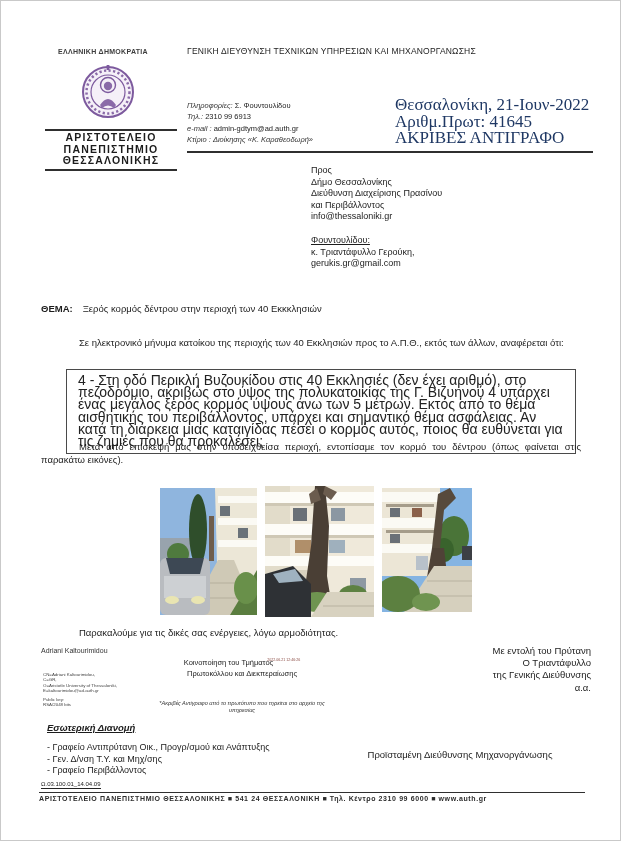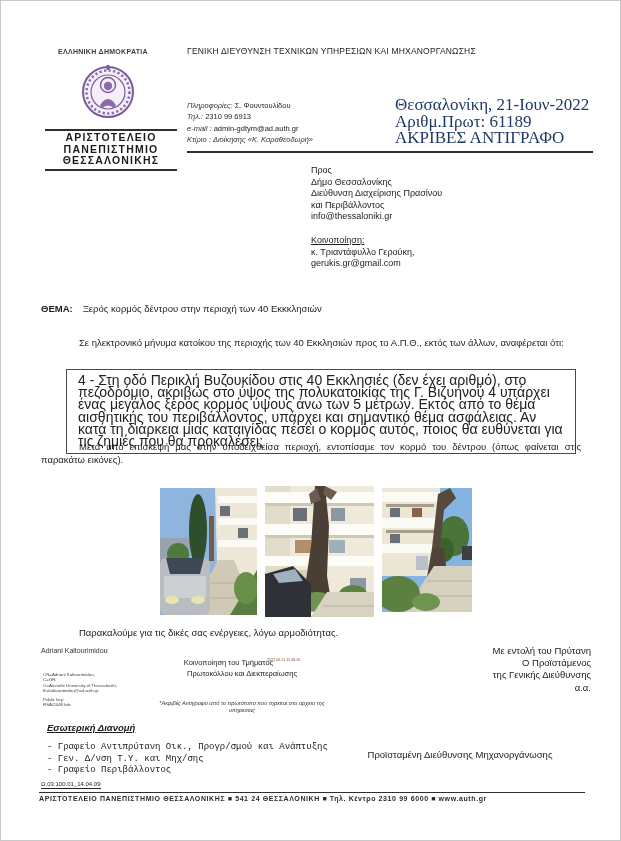--- a/index.html
+++ b/index.html
@@ -40,21 +40,21 @@
   .cert{left:42px;top:671px;font-size:4.4px;line-height:5.4px;color:#444;}
   .cert .pk{margin-top:3px;}
   .sig-left{left:138px;top:654px;width:206px;text-align:center;font-size:7.5px;line-height:11px;}
   .sig-left .nm{font-weight:bold;}
   .stamp-note{font-size:3.6px;color:#8a4a42;vertical-align:super;margin-left:-6px;}
   .sig-footnote{left:150px;top:699px;width:182px;text-align:center;font-style:italic;font-size:5.6px;line-height:7.4px;color:#333;}
   .sig-right{left:328px;top:644px;width:262px;text-align:right;font-size:9.5px;line-height:12.2px;}
   .sig-right2{left:328px;top:748px;width:262px;text-align:center;font-size:9.5px;line-height:12.6px;}
   
   .dist-title{left:46px;top:721px;font-size:9.5px;font-weight:bold;font-style:italic;text-decoration:underline;}
-  .dist-items{left:46px;top:741px;font-size:9px;line-height:11.6px;font-family:Liberation Mono, monospace;}
+  .dist-items{left:46px;top:741px;font-size:9px;line-height:11.6px;}
   .dist-items div::before{content:"- ";}
   .doc-code{left:40px;top:780px;font-size:6px;color:#222;border-bottom:.8px solid #222;padding-bottom:1px;}
   .footer-rule{left:38px;top:791px;width:546px;height:1.4px;background:#2f2f2f;}
   .footer-line{left:38px;top:794px;width:546px;font-size:7px;font-weight:bold;letter-spacing:.6px;color:#2b2b2b;}
 </style>
 </head>
 <body>
 
 <div class="page">
 
@@ -84,31 +84,31 @@
   <div class="abs contact">
     <div><span class="lbl">Πληροφορίες:</span> <span>Σ. Φουντουλίδου</span></div>
     <div><span class="lbl">Τηλ.:</span> <span>2310 99 6913</span></div>
     <div><span class="lbl">e-mail :</span> <span>admin-gdtym@ad.auth.gr</span></div>
     <div><span class="lbl">Κτίριο :</span> <span class="lbl">Διοίκησης «Κ. Καραθεοδωρή»</span></div>
   </div>
   <div class="abs header-rule"></div>
 
   <div class="abs stamp" style="color:#1f3864;">
     <div>Θεσσαλονίκη, 21-Ιουν-2022</div>
-    <div>Αριθμ.Πρωτ: 61189</div>
+    <div>Αριθμ.Πρωτ: 41645</div>
     <div>ΑΚΡΙΒΕΣ ΑΝΤΙΓΡΑΦΟ</div>
   </div>
 
   <div class="abs recipient">
     <div>Προς</div>
     <div>Δήμο Θεσσαλονίκης</div>
     <div>Διεύθυνση Διαχείρισης Πρασίνου</div>
     <div>και Περιβάλλοντος</div>
     <div>info@thessaloniki.gr</div>
-    <div><span class="cc-label">Κοινοποίηση:</span></div>
+    <div><span class="cc-label">Φουντουλίδου:</span></div>
     <div>κ. Τριαντάφυλλο Γερούκη,</div>
     <div>gerukis.gr@gmail.com</div>
   </div>
 
   <div class="abs subject">
     <b>ΘΕΜΑ:</b><span>Ξερός κορμός δέντρου στην περιοχή των 40 Εκκκλησιών</span>
   </div>
 
   <div class="abs para">Σε ηλεκτρονικό μήνυμα κατοίκου της περιοχής των 40 Εκκλησιών προς το Α.Π.Θ., εκτός των άλλων, αναφέρεται ότι:</div>
   <div class="abs quote-box">4 - Στη οδό Περικλή Βυζουκίδου στις 40 Εκκλησιές (δεν έχει αριθμό), στο πεζοδρόμιο, ακριβώς στο ύψος της πολυκατοικίας της Γ. Βιζυηνού 4 υπάρχει ένας μεγάλος ξερός κορμός ύψους άνω των 5 μέτρων. Εκτός από το θέμα αισθητικής του περιβάλλοντος, υπάρχει και σημαντικό θέμα ασφάλειας. Αν κατά τη διάρκεια μιας καταιγίδας πέσει ο κορμός αυτός, ποιος θα ευθύνεται για τις ζημιές που θα προκαλέσει;</div>
@@ -201,21 +201,21 @@
   </div>
 
   <div class="abs sig-left">
     <div><span>Κοινοποίηση του Τμήματος</span><span class="stamp-note">2022.06.21 12:46:26</span></div>
     <div>Πρωτοκόλλου και Διεκπεραίωσης</div>
   </div>
   <div class="abs sig-footnote">*Ακριβές Αντίγραφο από το πρωτότυπο που τηρείται στο αρχείο της υπηρεσίας</div>
 
   <div class="abs sig-right">
     <div>Με εντολή του Πρύτανη</div>
-    <div>Ο Προϊστάμενος</div>
+    <div>Ο Τριαντάφυλλο</div>
     <div>της Γενικής Διεύθυνσης</div>
     <div>α.α.</div>
   </div>
   <div class="abs sig-right2">
     <div>Προϊσταμένη Διεύθυνσης Μηχανοργάνωσης</div>
   </div>
 
   <div class="abs dist-title">Εσωτερική Διανομή</div>
   <div class="abs dist-items">
     <div>Γραφείο Αντιπρύτανη Οικ., Προγρ/σμού και Ανάπτυξης</div>

